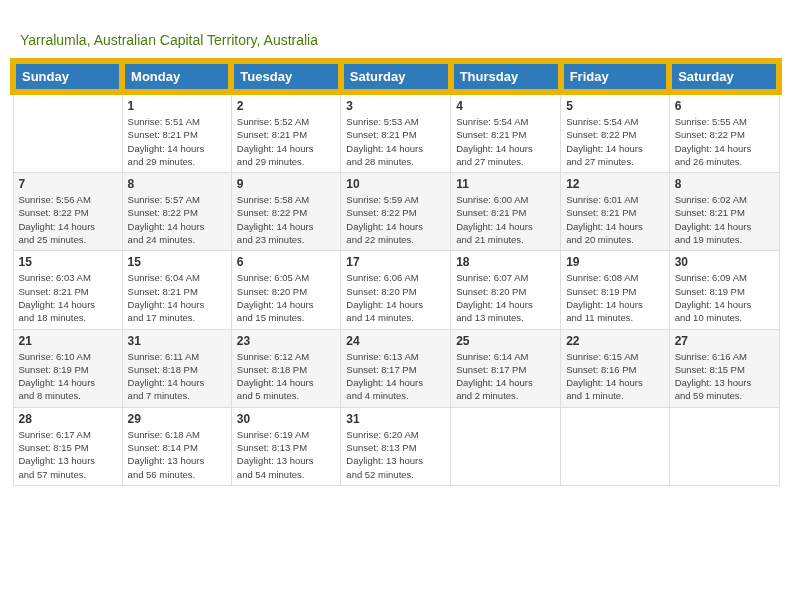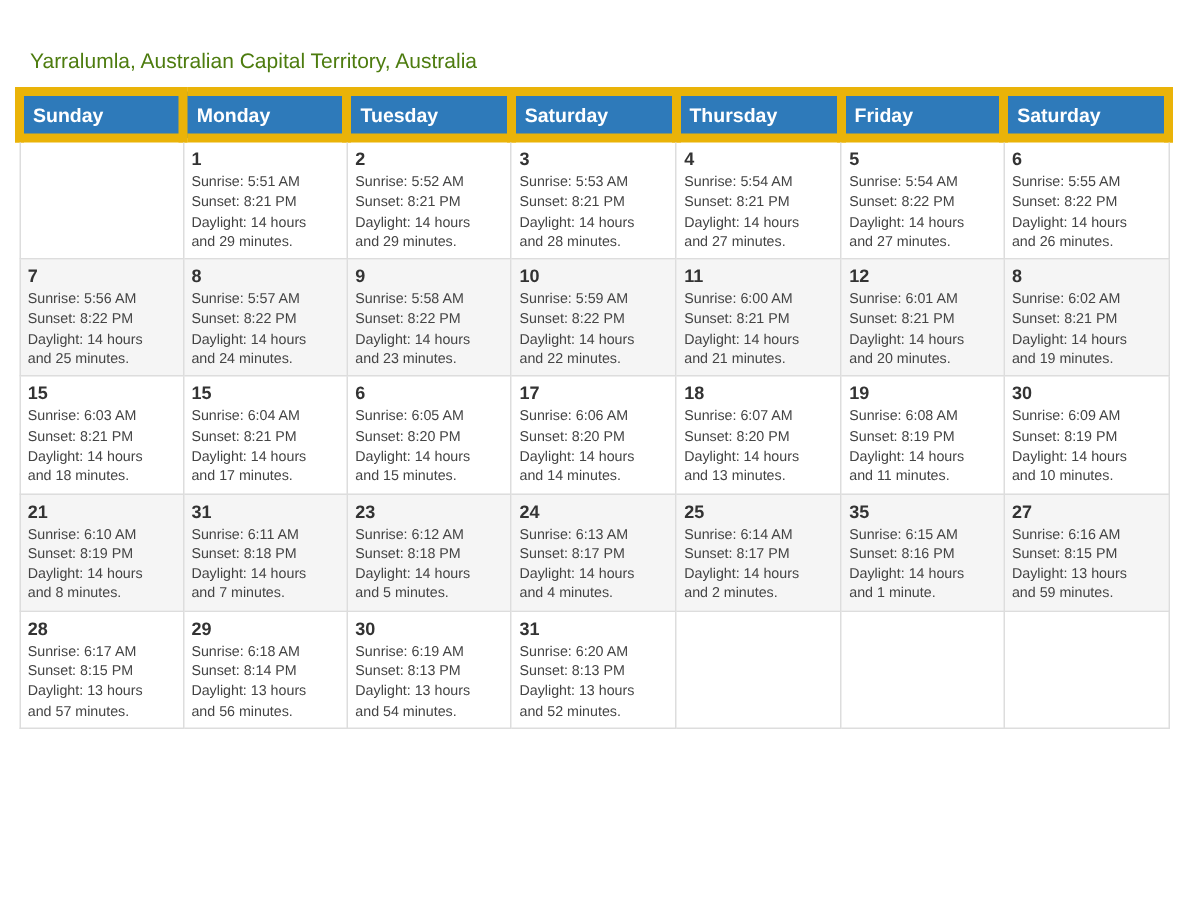--- a/index.html
+++ b/index.html
@@ -202,21 +202,21 @@
         </td>
         <td>
           <div class="day-number">24</div>
           <div class="day-info">Sunrise: 6:13 AM<br>Sunset: 8:17 PM<br>Daylight: 14 hours<br>and 4 minutes.</div>
         </td>
         <td>
           <div class="day-number">25</div>
           <div class="day-info">Sunrise: 6:14 AM<br>Sunset: 8:17 PM<br>Daylight: 14 hours<br>and 2 minutes.</div>
         </td>
         <td>
-          <div class="day-number">35</div>
+          <div class="day-number">22</div>
           <div class="day-info">Sunrise: 6:15 AM<br>Sunset: 8:16 PM<br>Daylight: 14 hours<br>and 1 minute.</div>
         </td>
         <td>
           <div class="day-number">27</div>
           <div class="day-info">Sunrise: 6:16 AM<br>Sunset: 8:15 PM<br>Daylight: 13 hours<br>and 59 minutes.</div>
         </td>
       </tr>
       <tr>
         <td>
           <div class="day-number">28</div>

